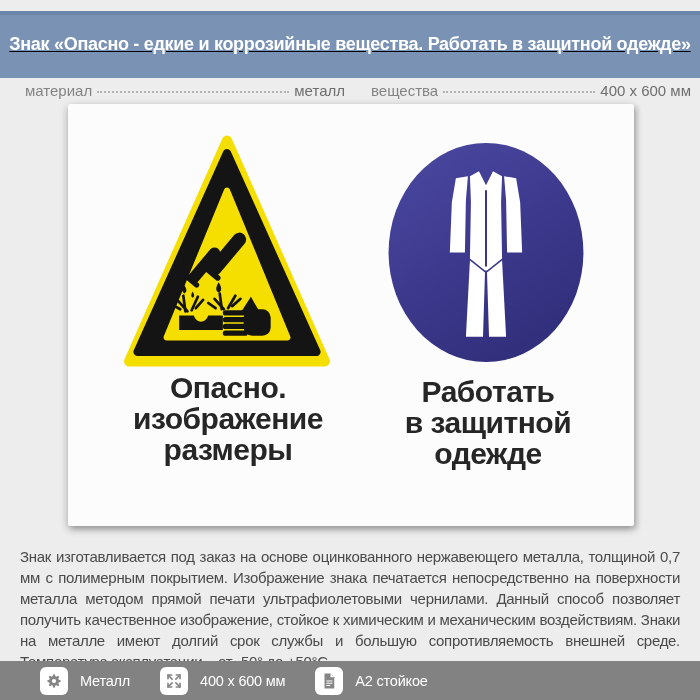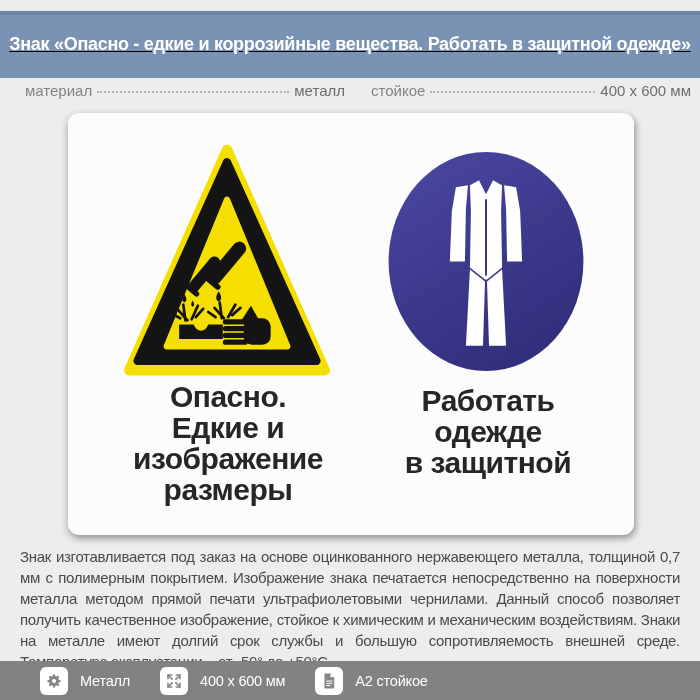--- a/index.html
+++ b/index.html
@@ -23,22 +23,22 @@
     position:absolute;left:0;top:67px;width:700px;height:46px;
     display:flex;align-items:center;box-sizing:border-box;
     padding:0 17px;gap:26px;margin-left:8px;
   }
   .spec{flex:1;display:flex;align-items:baseline;min-width:0;}
   .spec .lbl{color:#848484;font-size:15px;white-space:nowrap;}
   .spec .leader{flex:1;border-bottom:2px dotted #b3b3b3;margin:0 5px;transform:translateY(-3px);}
   .spec .val{color:#6e6e6e;font-size:15px;white-space:nowrap;}
   
   .plate{
-    position:absolute;left:68px;top:113px;width:566px;height:422px;
-    background:#fdfcfc;border-radius:11px;
+    position:absolute;left:68px;top:104px;width:566px;height:422px;
+    background:#fdfcfc;border-radius:2px;
     box-shadow:0 3px 8px rgba(0,0,0,0.30), 3px 3px 5px rgba(0,0,0,0.14);
   }
   .triangle-wrap{position:absolute;left:55px;top:28px;width:208px;height:238px;}
   .circle-wrap{position:absolute;left:316px;top:36px;width:204px;height:226px;}
   .caption{
     position:absolute;font-weight:700;color:#262626;
     font-size:30px;line-height:31px;text-align:center;
     letter-spacing:-0.5px;
   }
   .caption-warning{left:10px;top:268px;width:300px;}
@@ -71,21 +71,21 @@
   <div class="title">Знак «Опасно - едкие и коррозийные вещества. Работать в защитной одежде»</div>
 </div>
 
 <div class="specs">
   <div class="spec">
     <span class="lbl">материал</span>
     <span class="leader"></span>
     <span class="val">металл</span>
   </div>
   <div class="spec">
-    <span class="lbl">стойкое</span>
+    <span class="lbl">вещества</span>
     <span class="leader"></span>
     <span class="val">400 x 600 мм</span>
   </div>
 </div>
 
 <div class="plate">
 
   <div class="triangle-wrap">
     <svg viewBox="0 0 200 228" width="208" height="238" aria-hidden="true">
       <path d="M100,8 L194,220 L6,220 Z" fill="#f5df00" stroke="#f5df00" stroke-width="10" stroke-linejoin="round"></path>
@@ -152,29 +152,28 @@
         <path d="M84,120 L99,132 L97,196 L80,196 Z"></path>
         <path d="M116,120 L101,132 L103,196 L120,196 Z"></path>
       </g>
 
       <path d="M100,50 L100,126" stroke="#3a3787" stroke-width="2" fill="none"></path>
     </svg>
   </div>
 
   <div class="caption caption-warning">
     <span>Опасно.</span>
-    <span>Едкие и</span>
     <span>изображение</span>
     <span>размеры</span>
   </div>
 
   <div class="caption caption-mandatory">
     <span>Работать</span>
+    <span>в защитной</span>
     <span>одежде</span>
-    <span>в защитной</span>
   </div>
 
 </div>
 
 <div class="description">Знак изготавливается под заказ на основе оцинкованного нержавеющего металла, толщиной 0,7 мм с полимерным покрытием. Изображение знака печатается непосредственно на поверхности металла методом прямой печати ультрафиолетовыми чернилами. Данный способ позволяет получить качественное изображение, стойкое к химическим и механическим воздействиям. Знаки на металле имеют долгий срок службы и большую сопротивляемость внешней среде. Температура эксплуатации – от -50° до +50°С</div>
 
 <div class="footer">
 
   <div class="footer-item">
     <span class="icon-tile">

